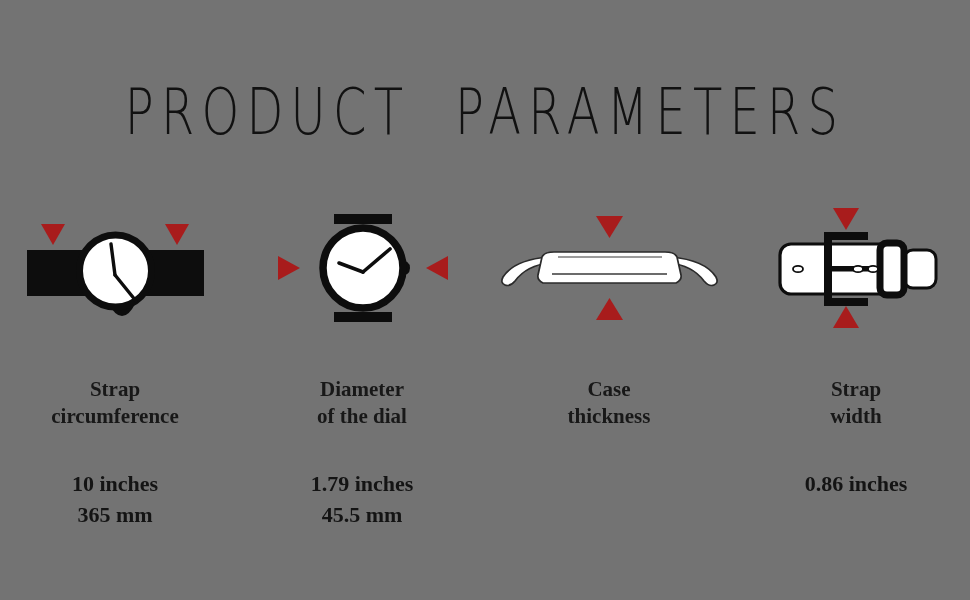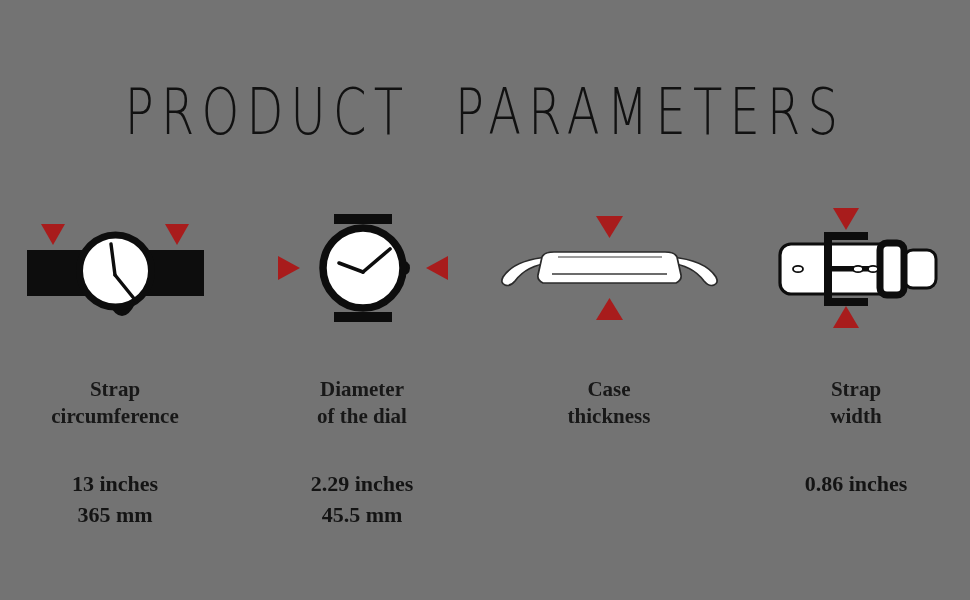--- a/index.html
+++ b/index.html
@@ -114,21 +114,21 @@
           <path d="M102 67 L123 93" stroke="#0d0d0d" stroke-width="3.4" fill="none" stroke-linecap="round"></path>
 
           <path d="M28 16 L52 16 L40 37 z" fill="#a81c1c"></path>
 
           <path d="M152 16 L176 16 L164 37 z" fill="#a81c1c"></path>
         </svg>
       </div>
       <div class="label">Strap
 circumference</div>
       <div class="value">
-        <span class="v-line">13 inches</span>
+        <span class="v-line">10 inches</span>
         <span class="v-line">365 mm</span>
       </div>
     </div>
 
     <div class="col">
       <div class="icon-box">
         <svg width="205" height="120" viewBox="0 0 205 120">
 
           <rect x="74" y="6" width="58" height="10" fill="#0d0d0d"></rect>
 
@@ -143,21 +143,21 @@
           <path d="M103 64 L79 55" stroke="#0d0d0d" stroke-width="3.6" fill="none" stroke-linecap="round"></path>
 
           <path d="M18 48 L40 60 L18 72 z" fill="#a81c1c"></path>
 
           <path d="M188 48 L166 60 L188 72 z" fill="#a81c1c"></path>
         </svg>
       </div>
       <div class="label">Diameter
 of the dial</div>
       <div class="value">
-        <span class="v-line">2.29 inches</span>
+        <span class="v-line">1.79 inches</span>
         <span class="v-line">45.5 mm</span>
       </div>
     </div>
 
     <div class="col">
       <div class="icon-box">
         <svg width="215" height="120" viewBox="0 0 215 120">
           <g fill="#ffffff" stroke="#2b2b2b" stroke-width="1.7" stroke-linejoin="round">
 
             <path d="M46 49 q-34 3 -45 20 q-3 6 2 8 q5 2 10 -4 q12 -16 35 -18 z"></path>

